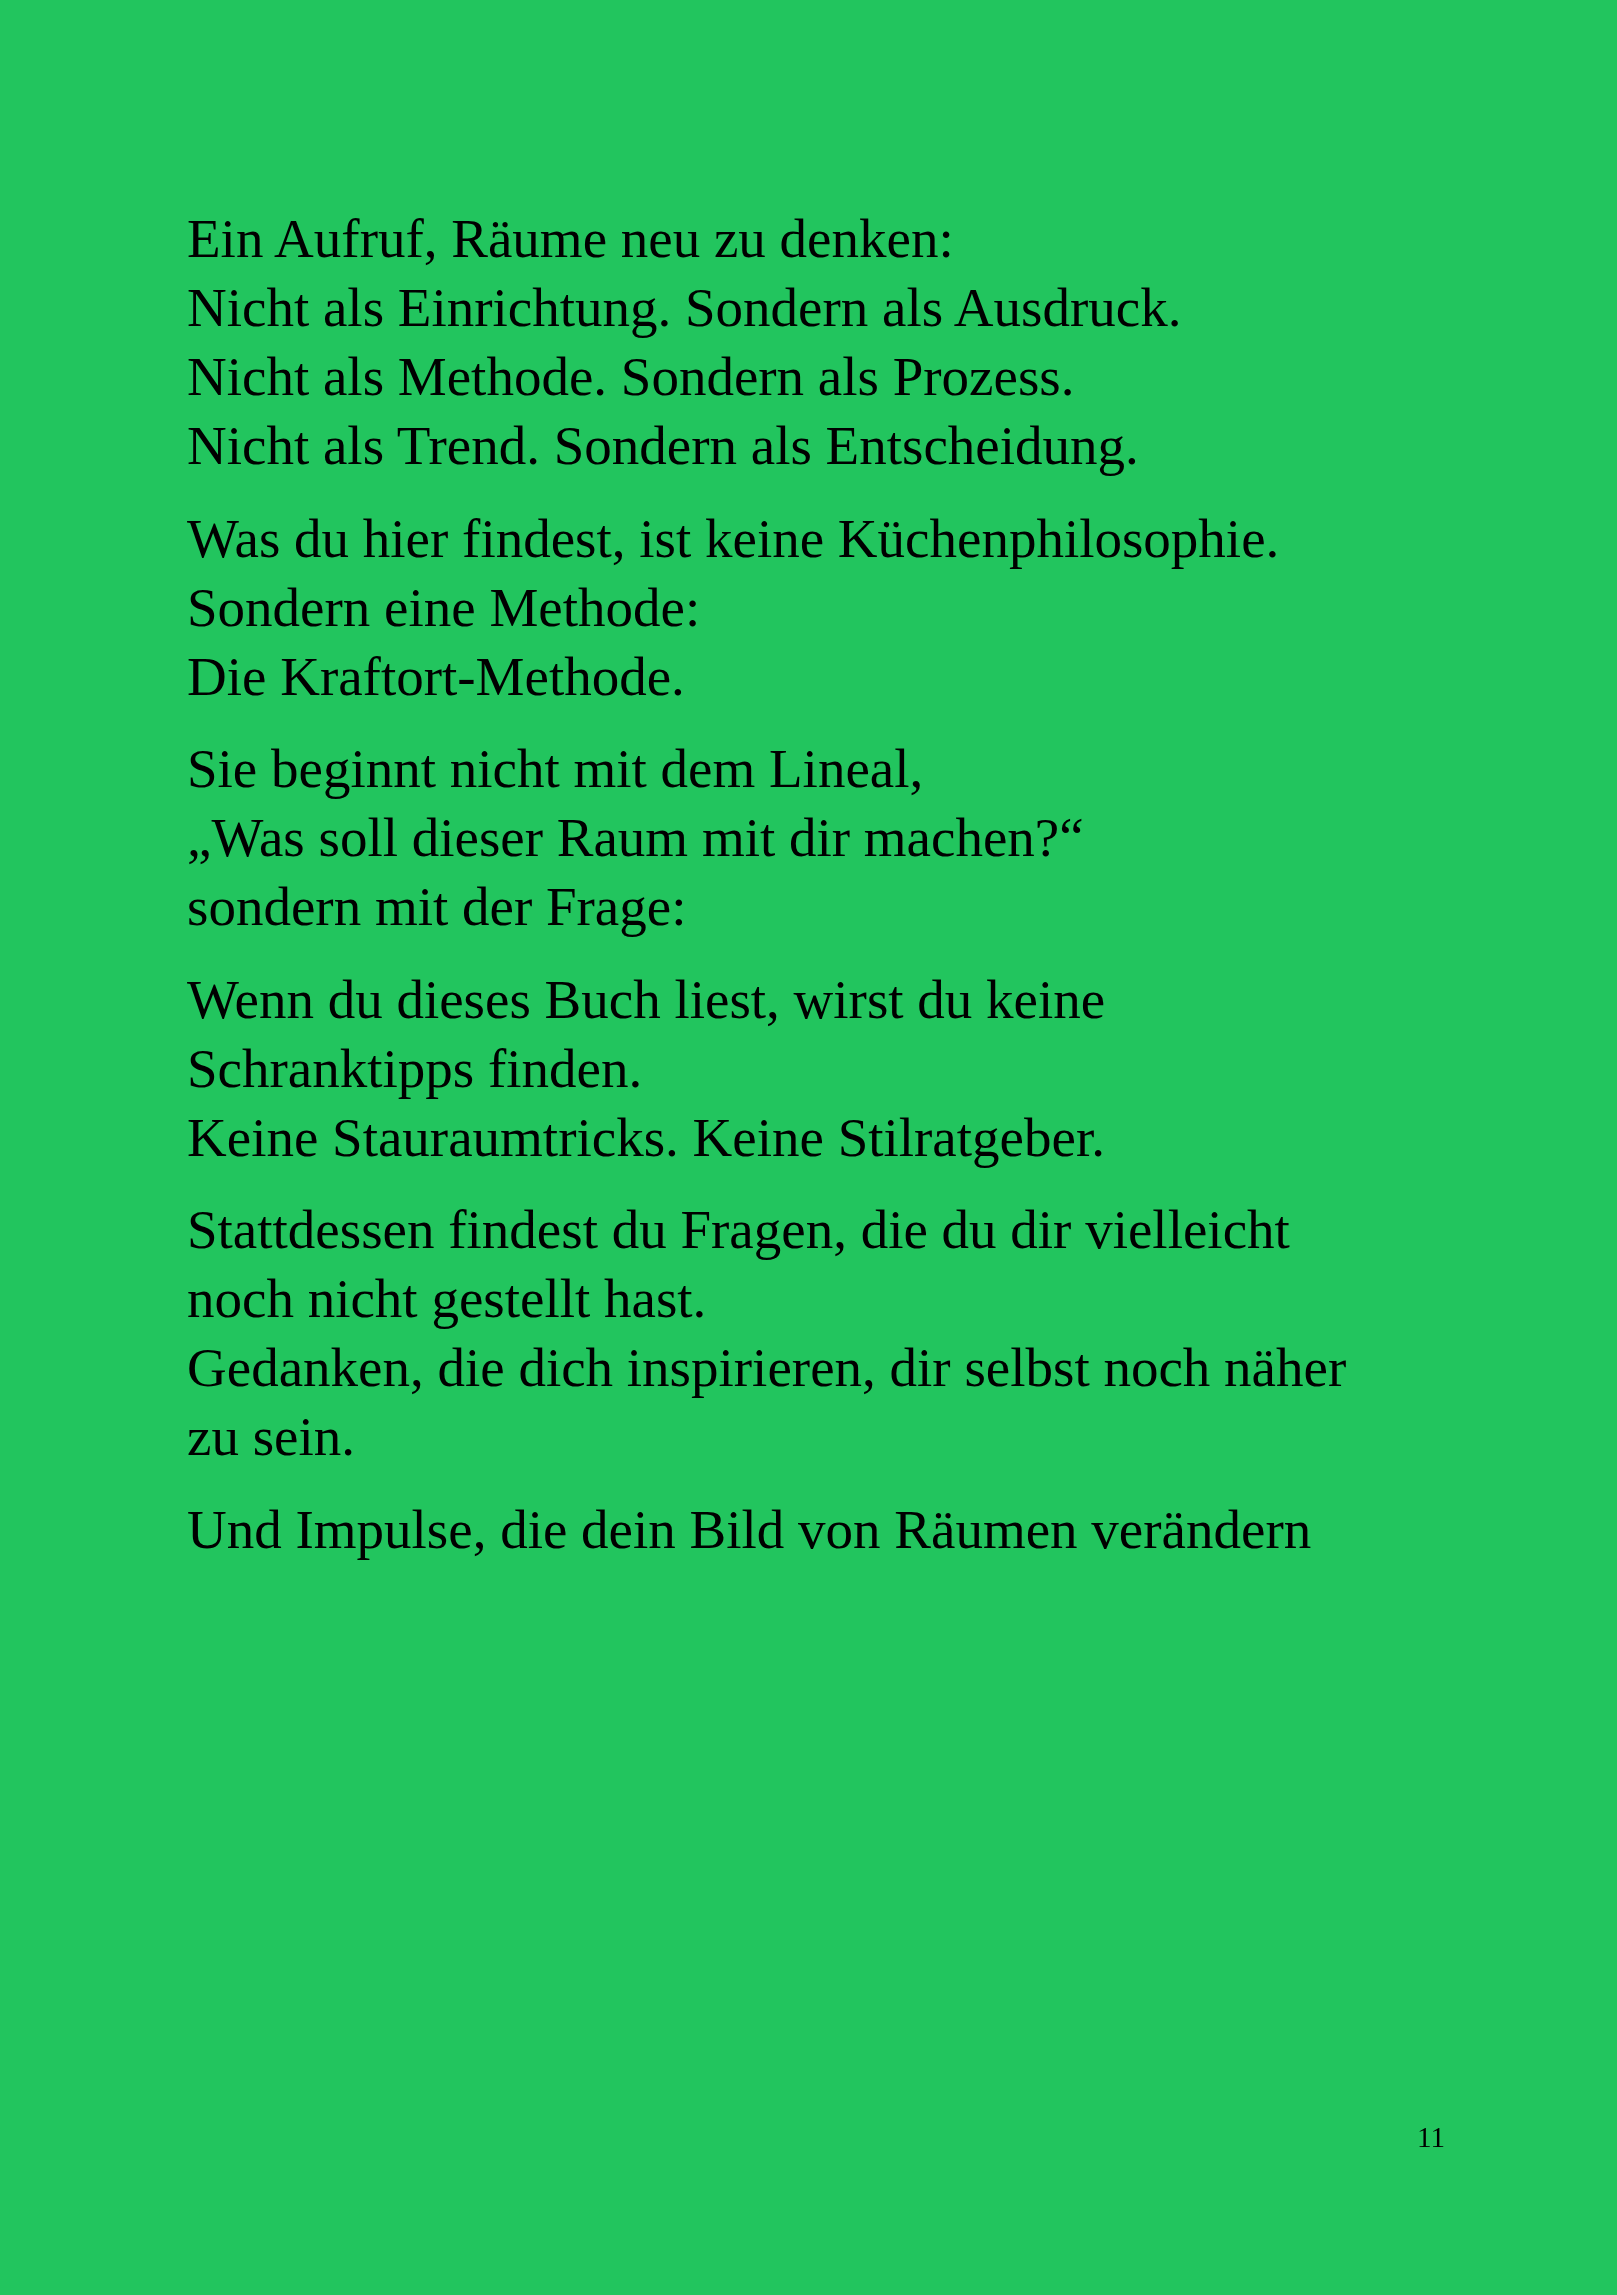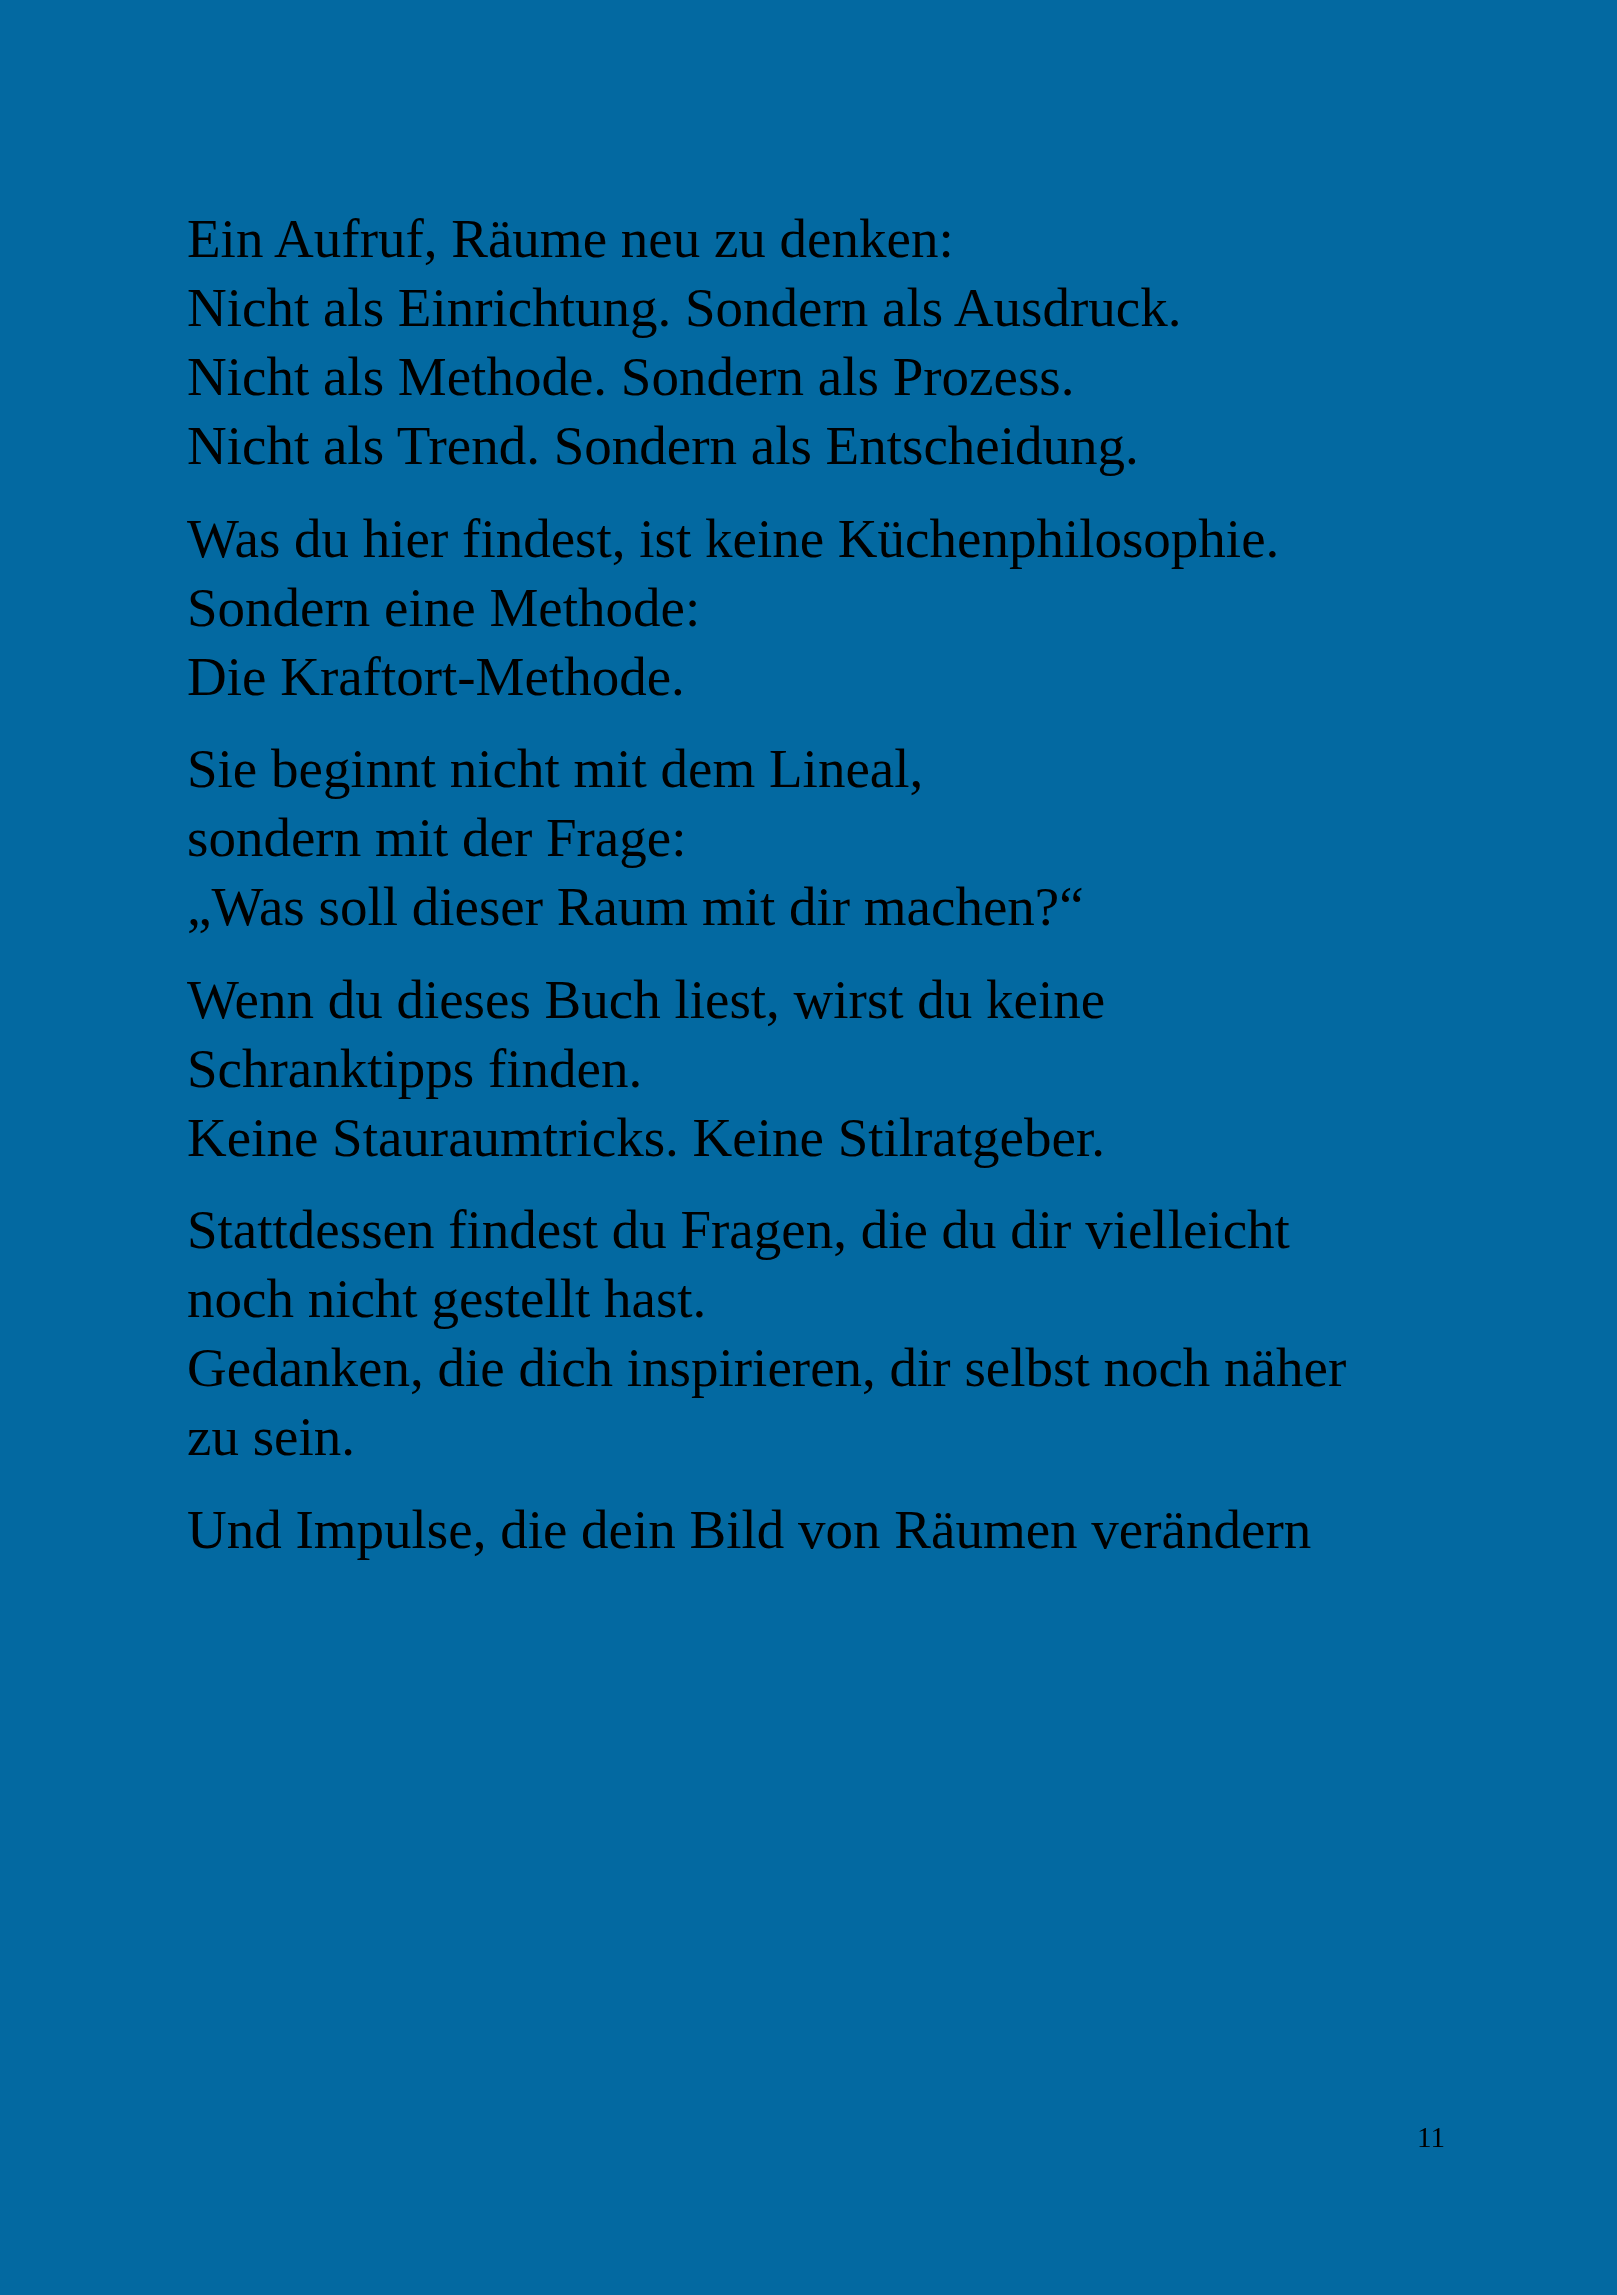--- a/index.html
+++ b/index.html
@@ -14,21 +14,21 @@
       overflow: hidden;
       color: #000000;
       font-family: "Liberation Serif", "DejaVu Serif", serif;
     }
     .page {
       position: absolute;
       left: 0;
       top: 0;
       width: 1618px;
       height: 2295px;
-      background: #0369a1;
+      background: #22c55e;
     }
     .text-block {
       position: absolute;
       left: 187px;
       top: 204px;
       width: 1266px;
       font-size: 55px;
       line-height: 69px;
     }
     .paragraph {
@@ -62,22 +62,22 @@
     </p>
 
     <p class="paragraph">
       <span class="line">Was du hier findest, ist keine Küchenphilosophie.</span>
       <span class="line">Sondern eine Methode:</span>
       <span class="line">Die Kraftort-Methode.</span>
     </p>
 
     <p class="paragraph">
       <span class="line">Sie beginnt nicht mit dem Lineal,</span>
+      <span class="line">„Was soll dieser Raum mit dir machen?“</span>
       <span class="line">sondern mit der Frage:</span>
-      <span class="line">„Was soll dieser Raum mit dir machen?“</span>
     </p>
 
     <p class="paragraph">
       <span class="line">Wenn du dieses Buch liest, wirst du keine</span>
       <span class="line">Schranktipps finden.</span>
       <span class="line">Keine Stauraumtricks. Keine Stilratgeber.</span>
     </p>
 
     <p class="paragraph">
       <span class="line">Stattdessen findest du Fragen, die du dir vielleicht</span>

